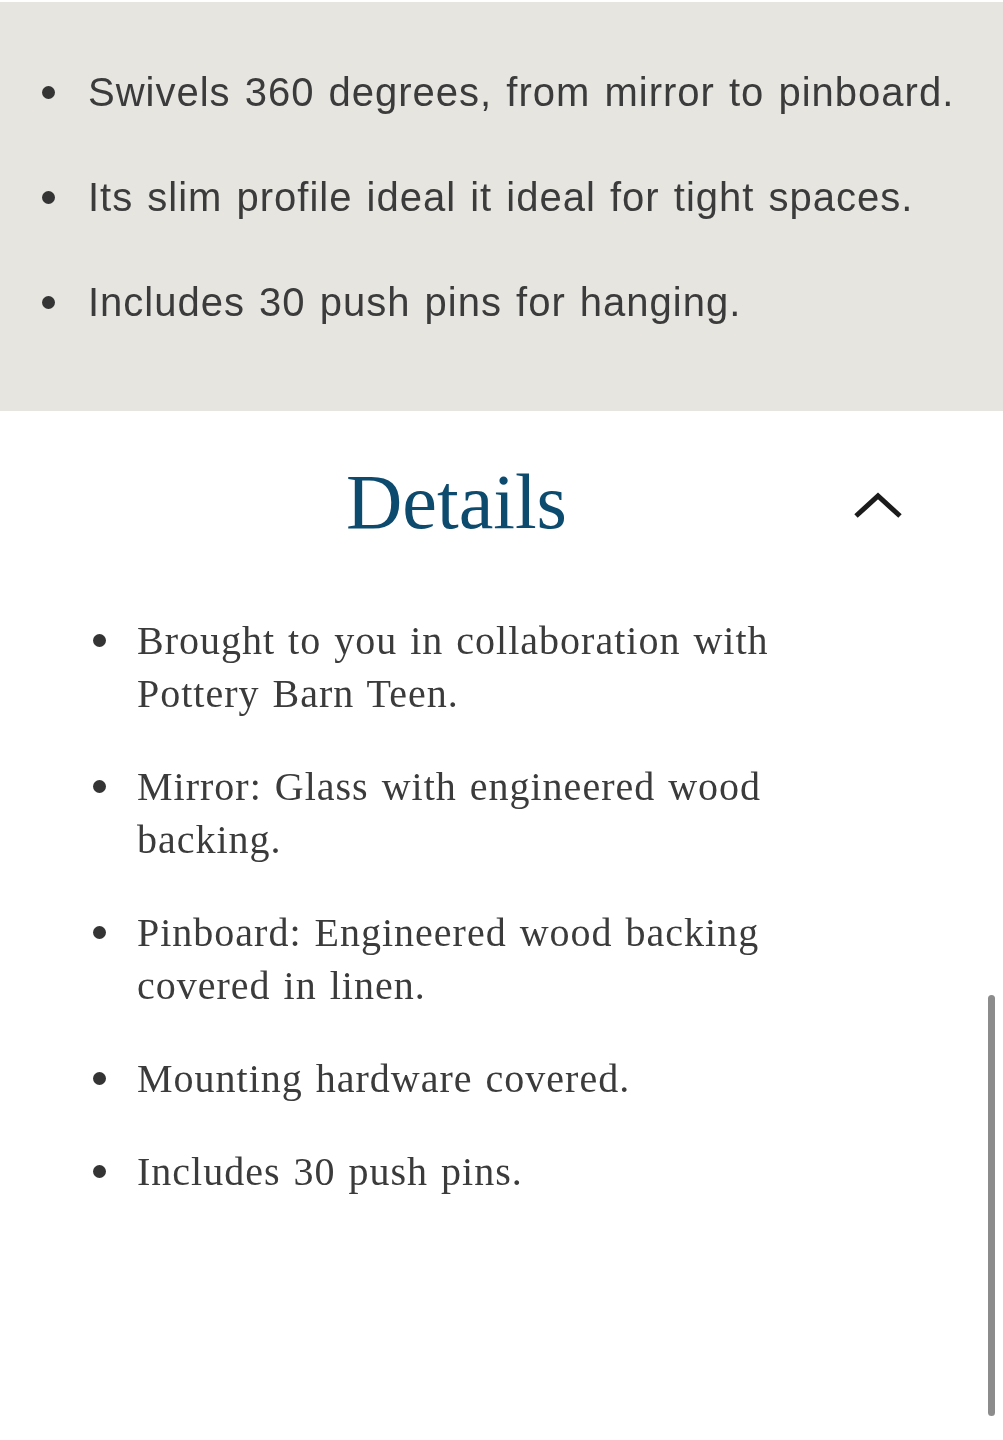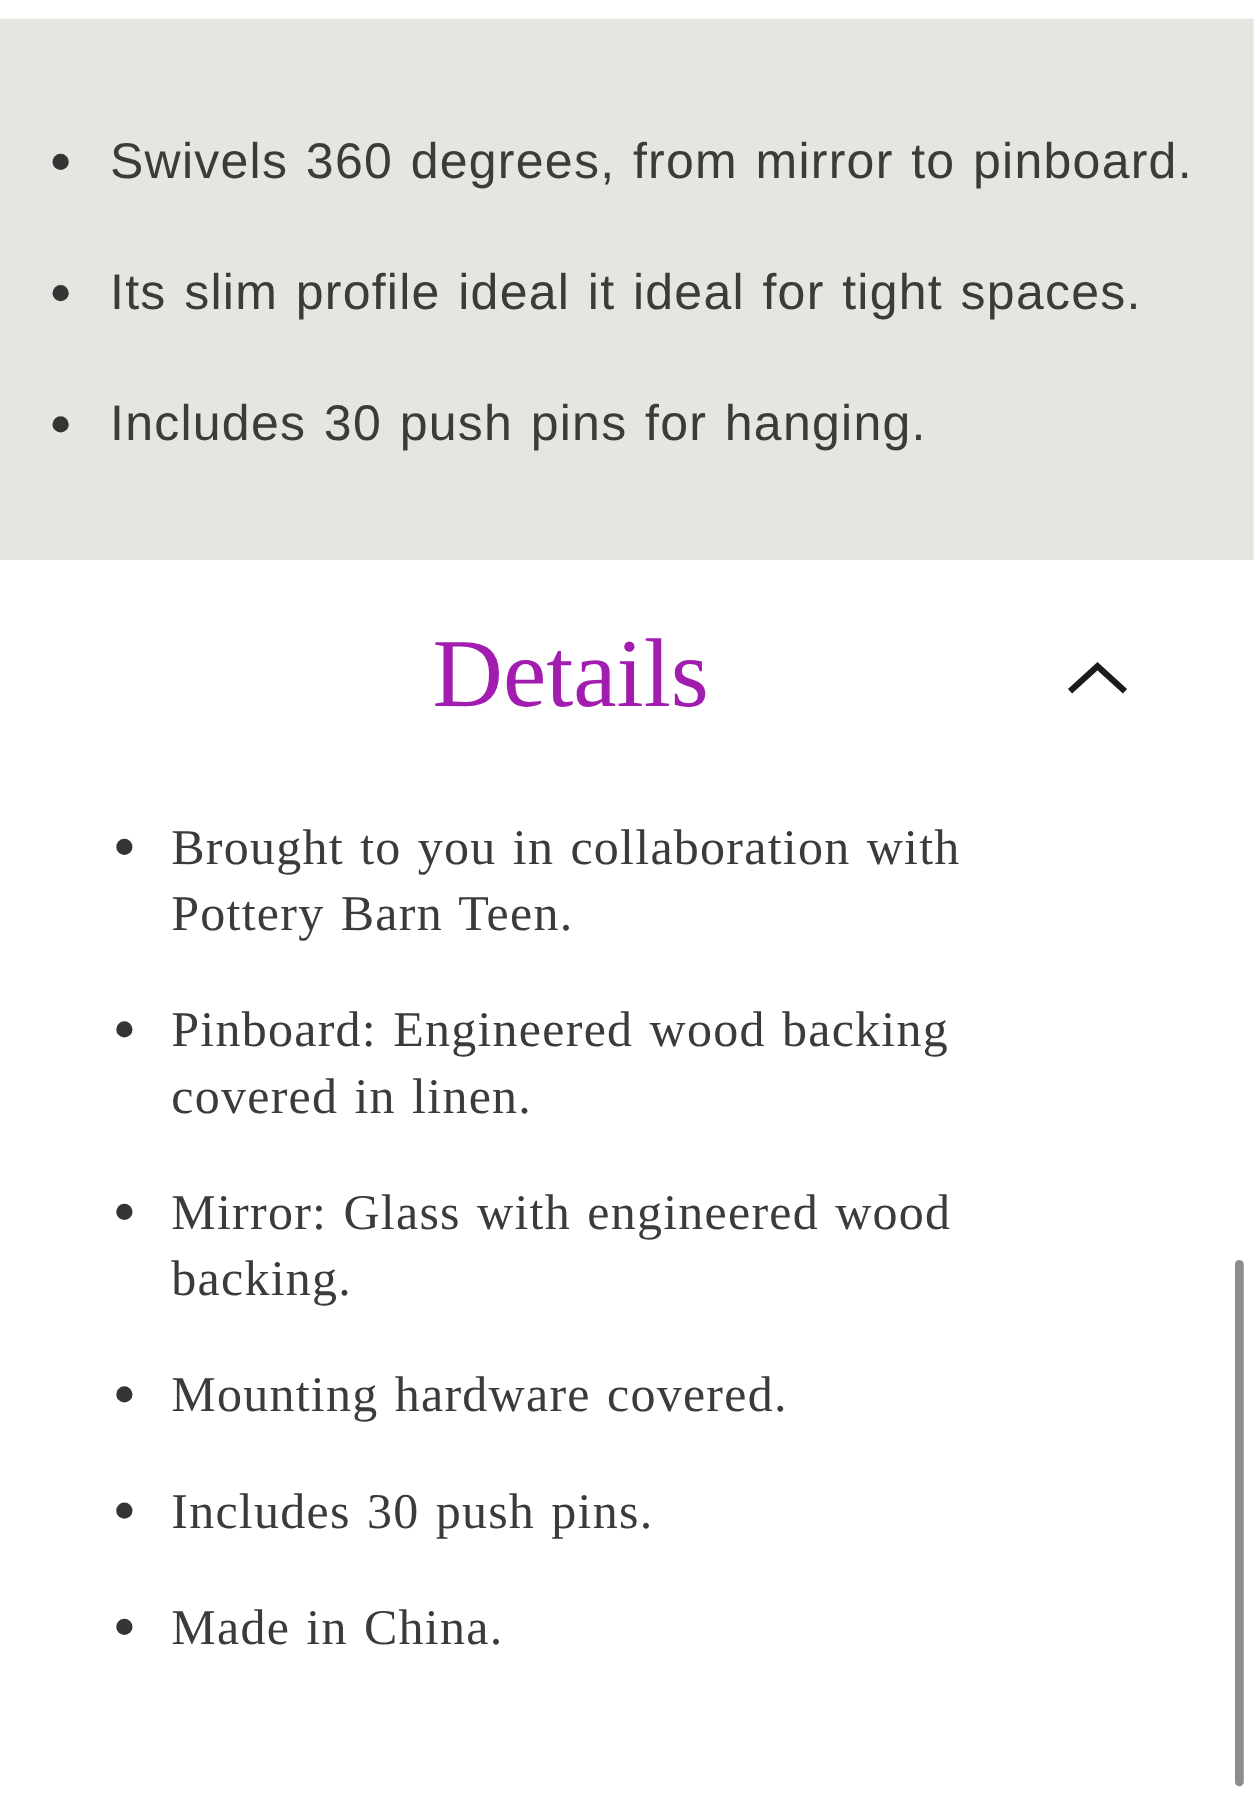--- a/index.html
+++ b/index.html
@@ -12,23 +12,23 @@
   }
   .page {
     width: 1003px;
     height: 1440px;
     position: relative;
     background: #ffffff;
   }
 
   
   .highlights {
-    margin-top: 15px;
+    margin-top: 2px;
     background: #e6e5e0;
-    padding: 88px 30px 82px 0;
+    padding: 64px 30px 82px 0;
   }
   .highlights ul,
   .details ul { list-style: none; }
   .hl-item {
     display: flex;
     align-items: flex-start;
     margin-bottom: 52px;
   }
   .hl-item:last-child { margin-bottom: 0; }
   .hl-item .dot {
@@ -55,21 +55,21 @@
     position: relative;
     padding-right: 90px;
     height: 86px;
   }
   .details-title {
     font-family: "Liberation Serif", serif;
     font-weight: 400;
     font-size: 78px;
     line-height: 86px;
     text-align: center;
-    color: #a21caf;
+    color: #0c4a6e;
   }
   .collapse-btn {
     position: absolute;
     top: 30px;
     right: 100px;
     width: 50px;
     height: 34px;
     background: transparent;
     border: none;
     cursor: pointer;
@@ -138,35 +138,31 @@
       </button>
     </div>
 
     <ul>
         <li class="dt-item">
         <span class="dot"></span>
         <span class="body-text">Brought to you in collaboration with Pottery Barn Teen.</span>
       </li>
         <li class="dt-item">
         <span class="dot"></span>
-        <span class="body-text">Pinboard: Engineered wood backing covered in linen.</span>
+        <span class="body-text">Mirror: Glass with engineered wood backing.</span>
       </li>
         <li class="dt-item">
         <span class="dot"></span>
-        <span class="body-text">Mirror: Glass with engineered wood backing.</span>
+        <span class="body-text">Pinboard: Engineered wood backing covered in linen.</span>
       </li>
         <li class="dt-item">
         <span class="dot"></span>
         <span class="body-text">Mounting hardware covered.</span>
       </li>
         <li class="dt-item">
         <span class="dot"></span>
         <span class="body-text">Includes 30 push pins.</span>
       </li>
-        <li class="dt-item">
-        <span class="dot"></span>
-        <span class="body-text">Made in China.</span>
-      </li>
       </ul>
   </section>
 
   <div class="scrollbar-thumb"></div>
 </div>
 
 </body></html>

